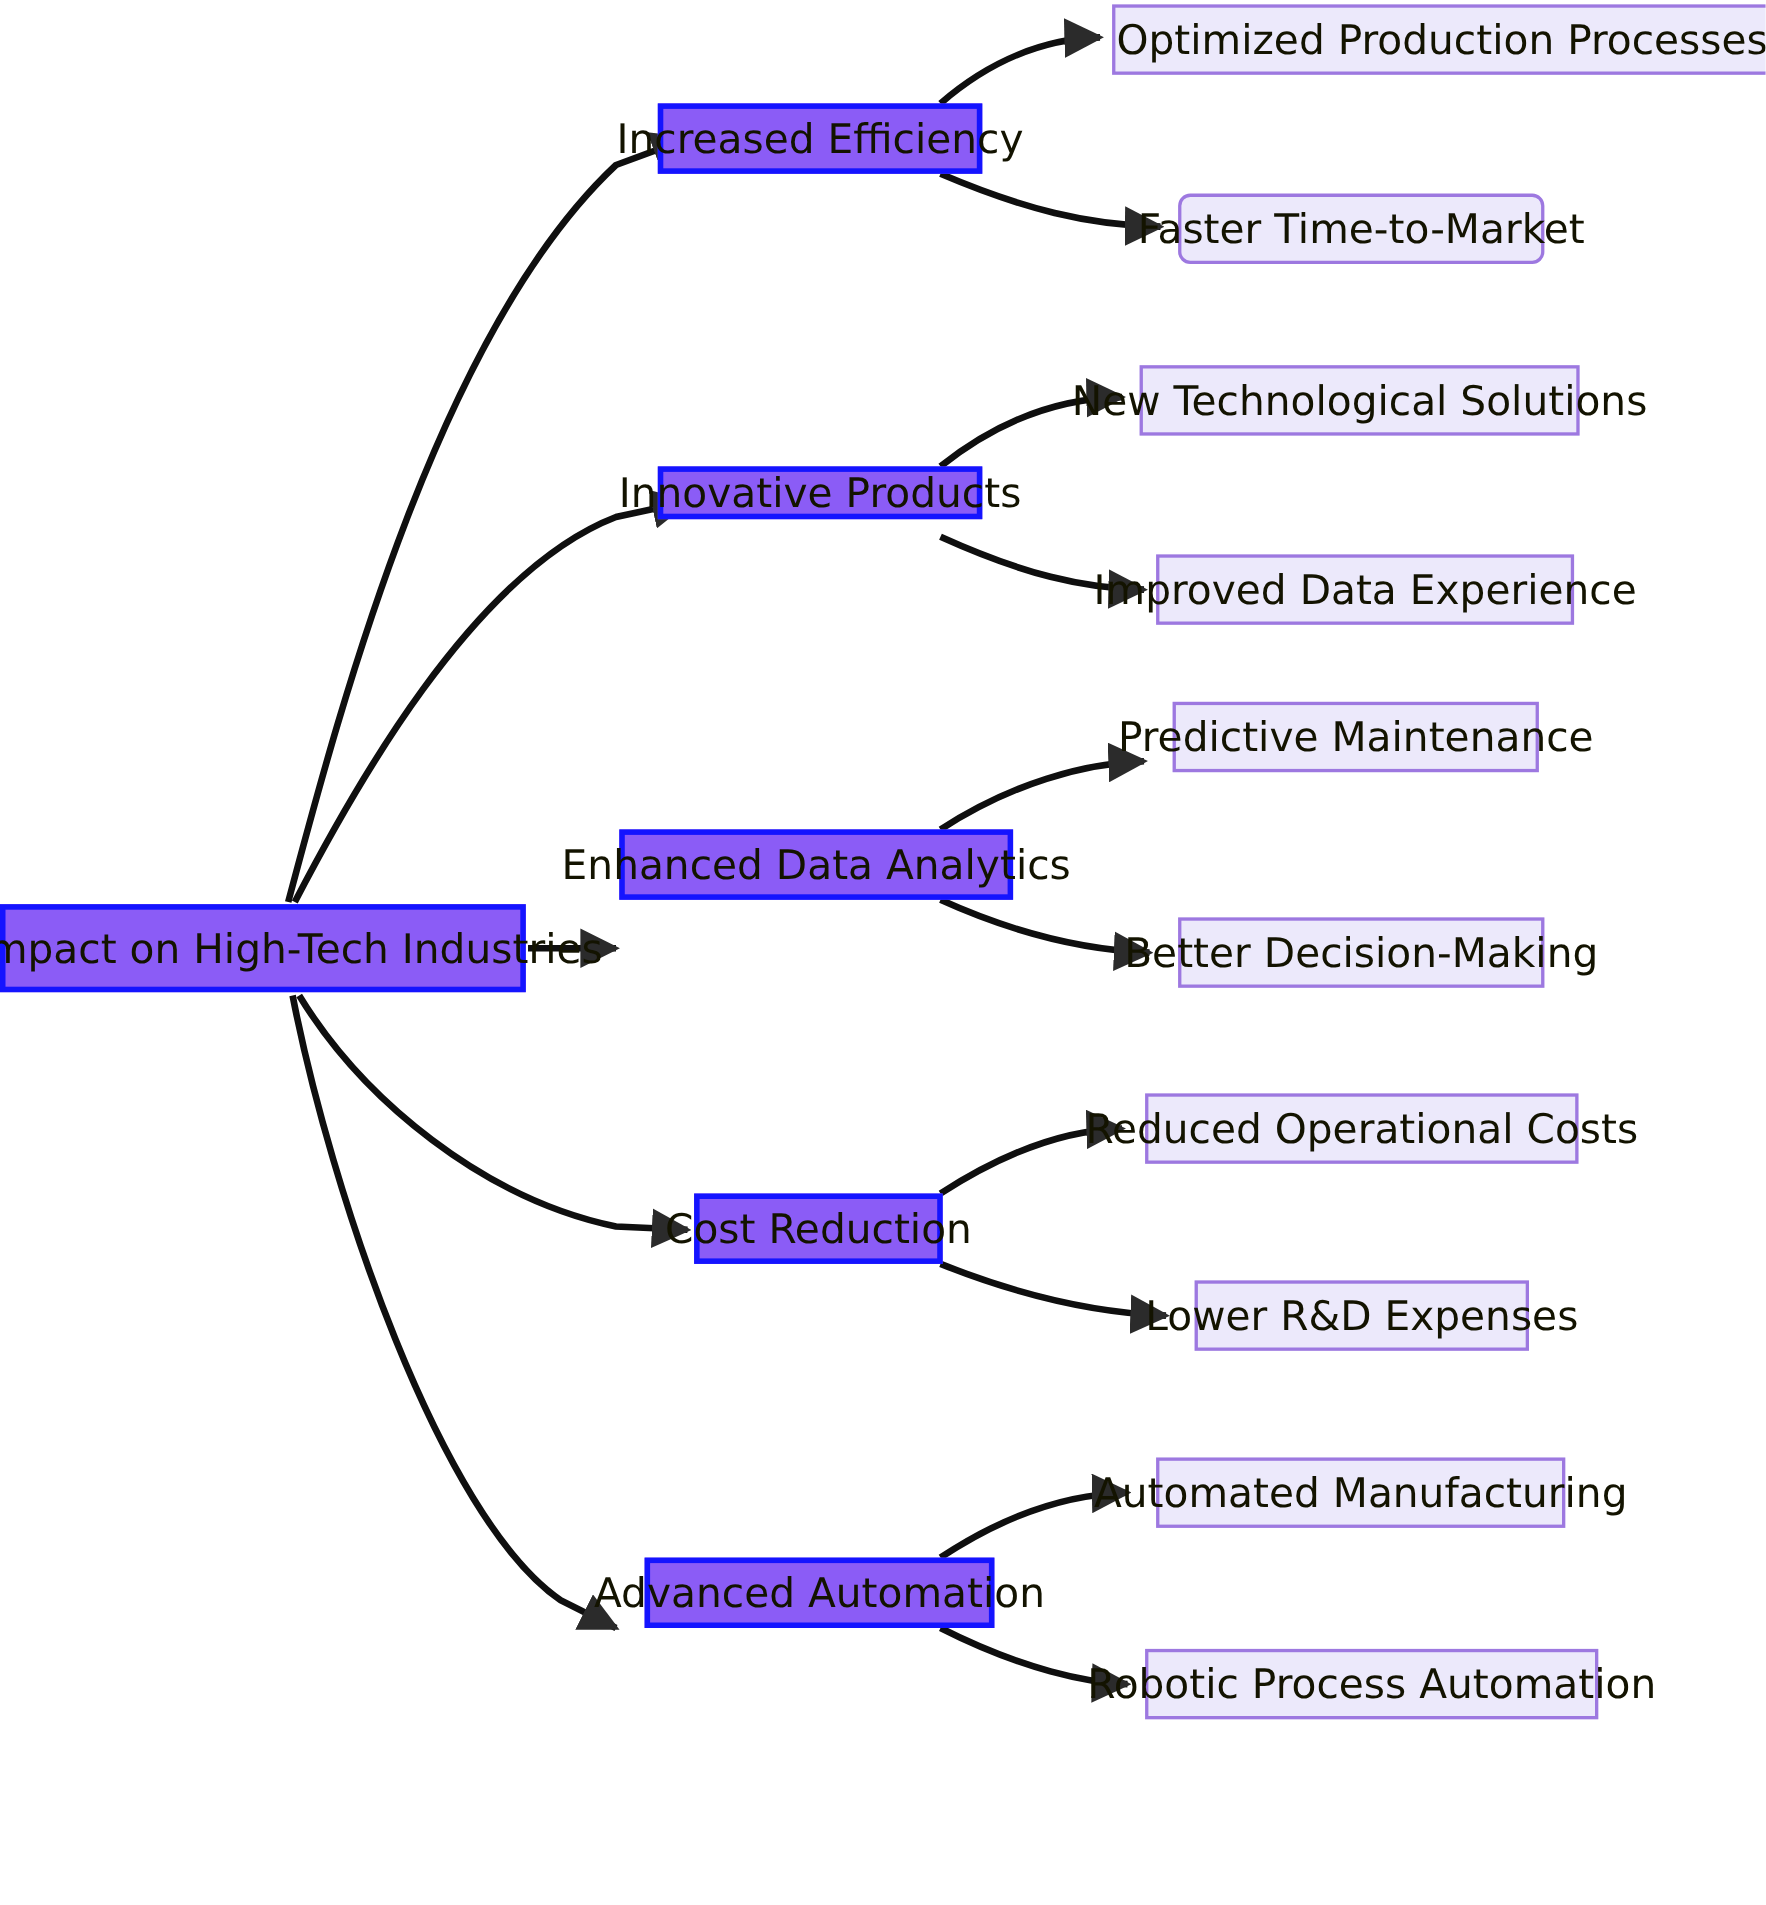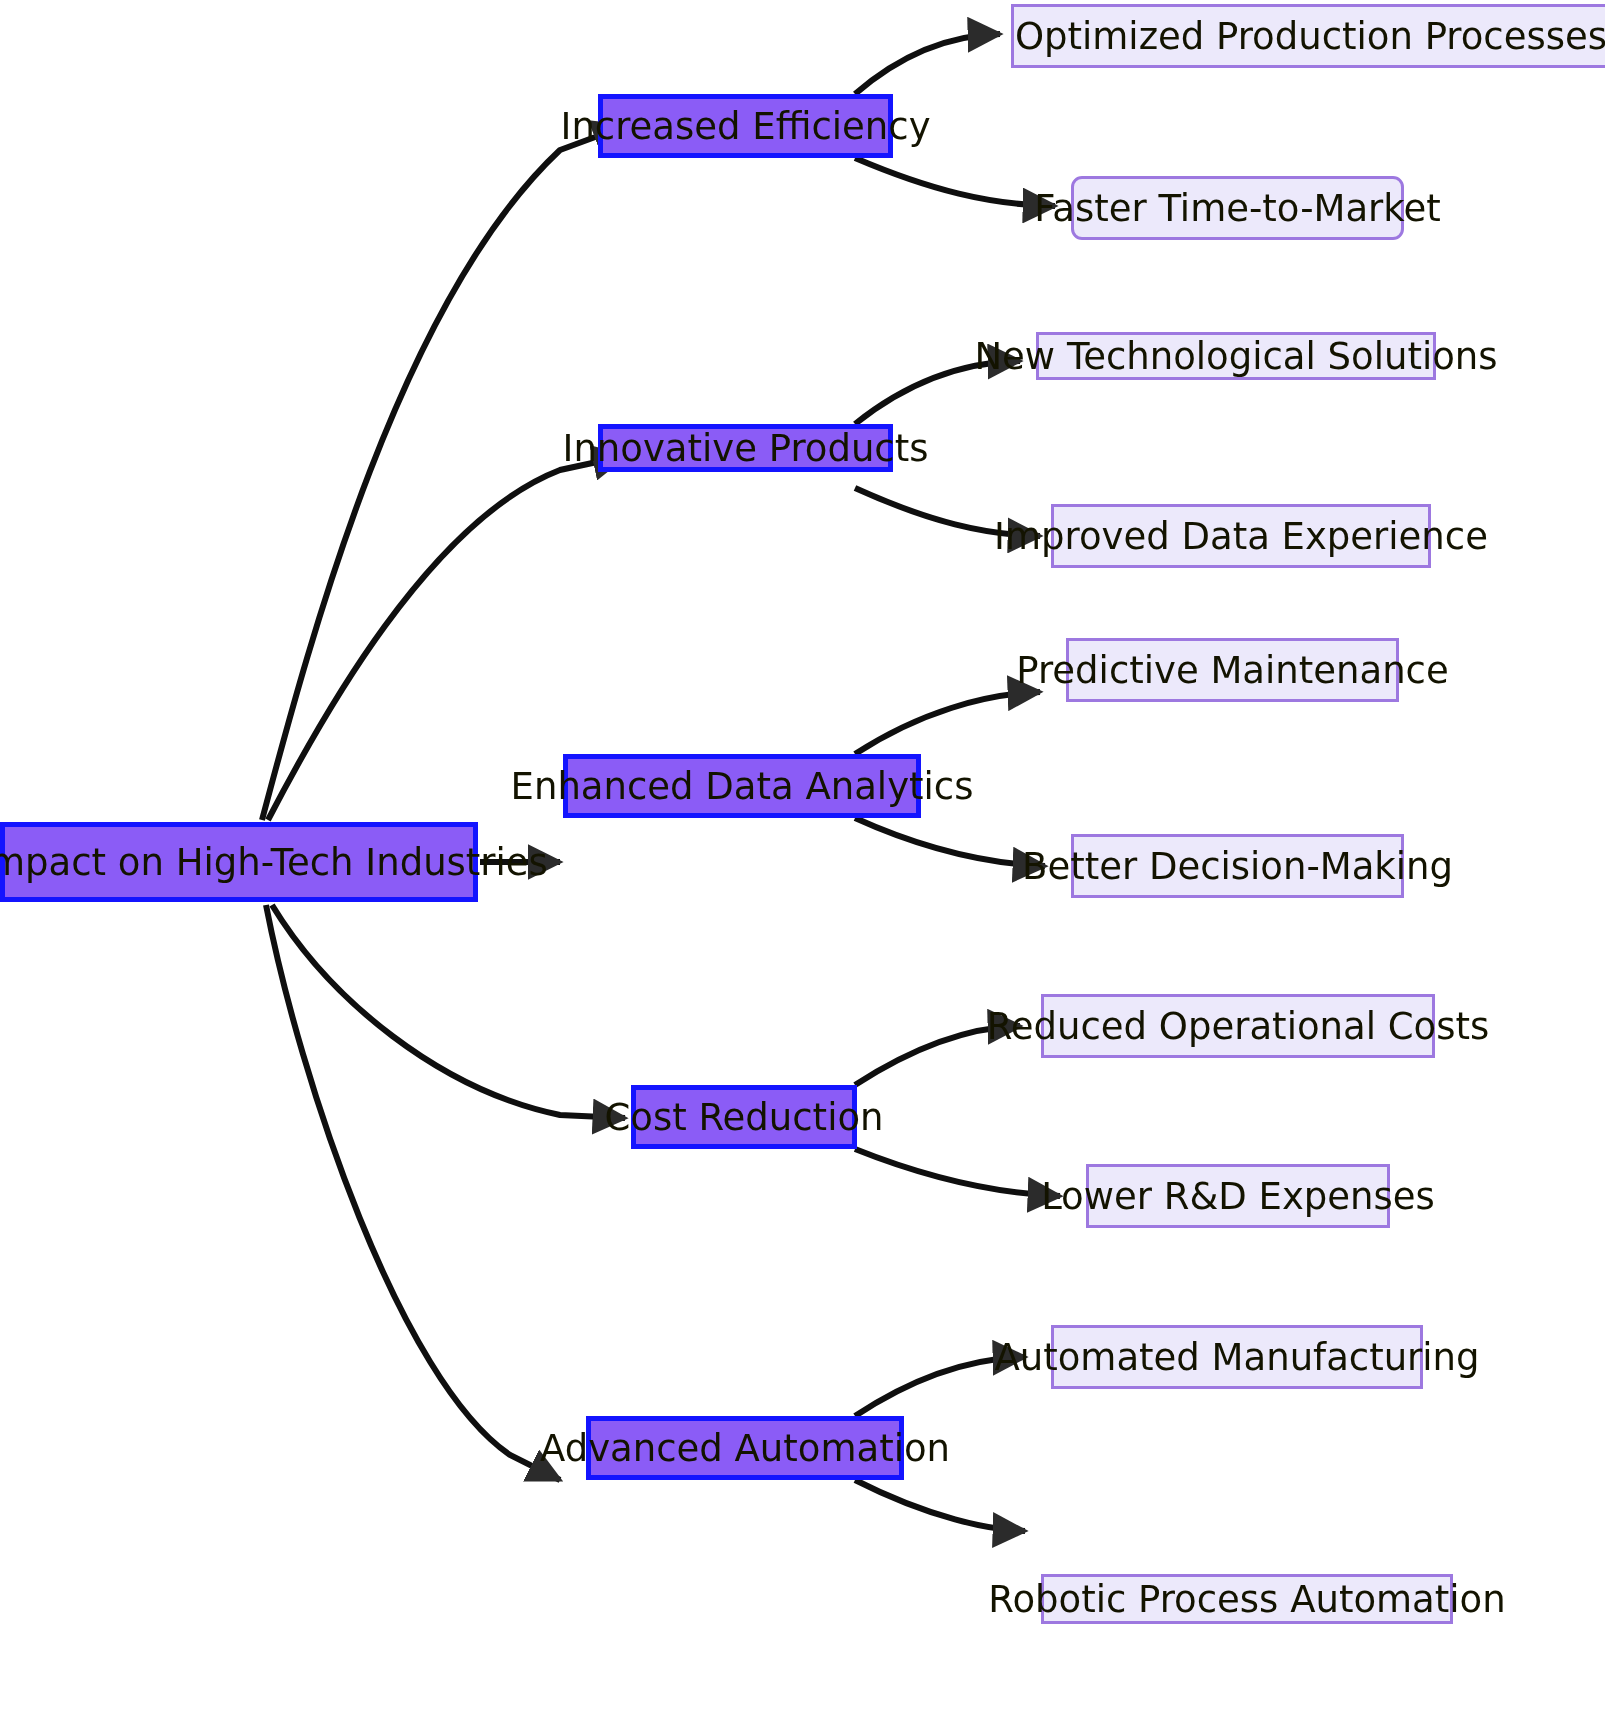--- a/index.html
+++ b/index.html
@@ -103,21 +103,21 @@
   <div class="node-box node-leaf" style="left:1011px; top:4px; width:600px; height:64px;">
     <span class="node-label">Optimized Production Processes</span>
   </div>
   <div class="node-box node-leaf" style="left:1071px; top:176px; width:333px; height:64px;border-radius:11px;">
     <span class="node-label">Faster Time-to-Market</span>
   </div>
 
   <div class="node-box node-branch" style="left:598px; top:424px; width:295px; height:48px;">
     <span class="node-label">Innovative Products</span>
   </div>
-  <div class="node-box node-leaf" style="left:1036px; top:332px; width:400px; height:48px;">
+  <div class="node-box node-leaf" style="left:1036px; top:332px; width:400px; height:64px;">
     <span class="node-label">New Technological Solutions</span>
   </div>
   <div class="node-box node-leaf" style="left:1051px; top:504px; width:380px; height:64px;">
     <span class="node-label">Improved Data Experience</span>
   </div>
 
   <div class="node-box node-branch" style="left:563px; top:754px; width:358px; height:64px;">
     <span class="node-label">Enhanced Data Analytics</span>
   </div>
   <div class="node-box node-leaf" style="left:1066px; top:638px; width:333px; height:64px;">
@@ -136,17 +136,17 @@
   <div class="node-box node-leaf" style="left:1086px; top:1164px; width:304px; height:64px;">
     <span class="node-label">Lower R&amp;D Expenses</span>
   </div>
 
   <div class="node-box node-branch" style="left:586px; top:1416px; width:318px; height:64px;">
     <span class="node-label">Advanced Automation</span>
   </div>
   <div class="node-box node-leaf" style="left:1051px; top:1325px; width:372px; height:64px;">
     <span class="node-label">Automated Manufacturing</span>
   </div>
-  <div class="node-box node-leaf" style="left:1041px; top:1574px; width:412px; height:50px;">
+  <div class="node-box node-leaf" style="left:1041px; top:1499px; width:412px; height:64px;">
     <span class="node-label">Robotic Process Automation</span>
   </div>
 
 </div>
 
 </body></html>

